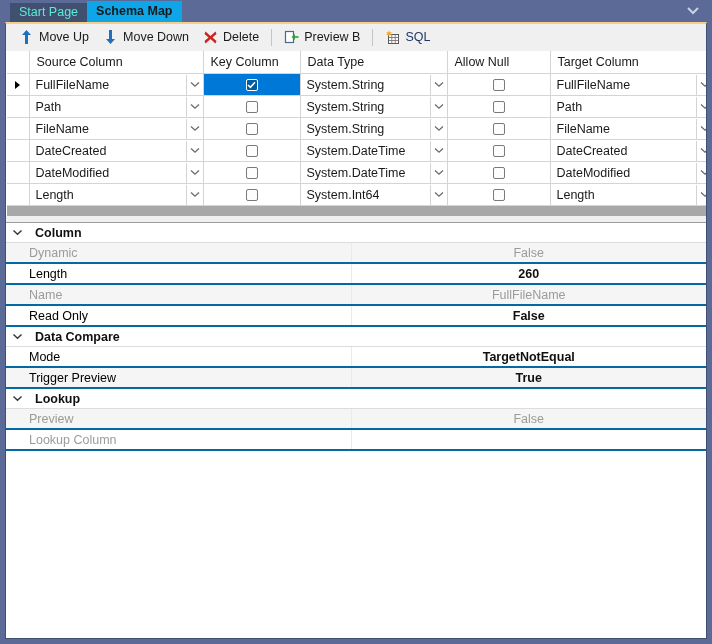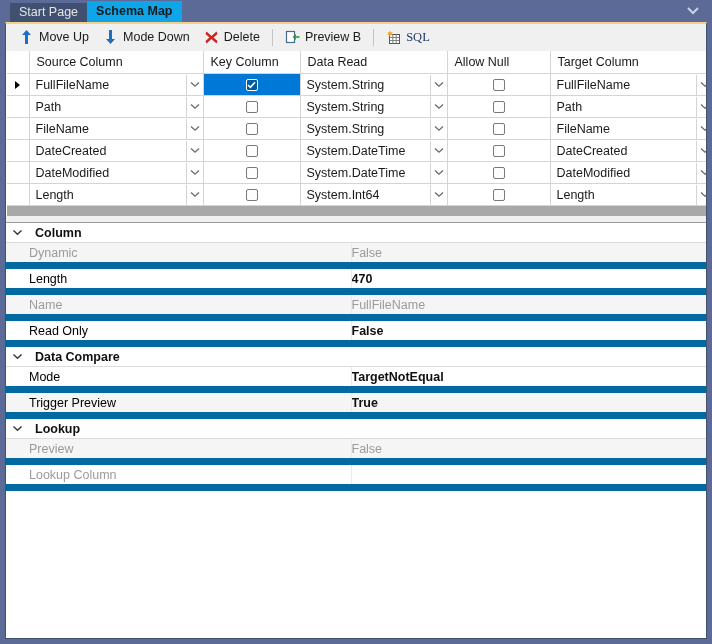--- a/index.html
+++ b/index.html
@@ -30,21 +30,21 @@
     height:19px;line-height:19px;
     padding:0 9px;
     font-size:12.5px;
     box-sizing:border-box;
     white-space:nowrap;
     cursor:default;
     user-select:none;
   }
   .tab.inactive{
     background:#3f5070;
-    color:#e5e5e5;
+    color:#5eead4;
   }
   .tab.active{
     background:#0ea5e9;
     color:#1a1a1a;
     font-weight:bold;
     height:21px;line-height:21px;
   }
   .tab-overflow{
     position:absolute;right:6px;top:3px;
     width:16px;height:16px;
@@ -88,21 +88,21 @@
     width:15px;height:15px;
     display:flex;align-items:center;justify-content:center;
     flex:0 0 15px;
   }
   .tbtn .ico svg{display:block;}
   .tsep{
     width:1px;height:17px;
     background:#c4c4c4;
     margin:0 5px;
   }
-  .sql-label{color:#1f3864;font-family:Liberation Serif, serif;}
+  .sql-label{color:#1f3864;}
 
   
   .gridwrap{
     flex:0 0 165px;
     background:#a8a8a8;
     border-bottom:0;
     overflow:hidden;
     position:relative;
     border-left:1px solid #fff;
   }
@@ -208,36 +208,37 @@
     border-collapse:collapse;
     width:100%;
     table-layout:fixed;
   }
   table.props tr{height:19px;}
   table.props td{
     padding:0;
     font-size:12.5px;
     height:19px;
     vertical-align:middle;
-    border-bottom:7px solid #0369a1;
+    border-bottom:2px solid #0369a1;
     overflow:hidden;
     white-space:nowrap;
   }
   td.gutter{
     width:23px;
     border-bottom:1px solid #eaeaea;
     text-align:center;
     background:#ffffff;
   }
   td.pname{
     padding-left:8px;
     border-right:1px solid #eaeaea;
   }
   td.pval{
     padding-left:8px;
+    text-align:center;
   }
   tr.catrow td{
     font-weight:bold;
     color:#101010;
     border-bottom:1px solid #dcdcdc;
     background:#ffffff;
     margin-top:11px;
   }
   tr.catrow td.pname{border-right:none;padding-left:6px;}
   tr.alt td{background:#f5f5f5;}
@@ -277,21 +278,21 @@
         </span>
         <span>Move Up</span>
       </div>
 
       <div class="tbtn">
         <span class="ico">
           <svg width="11" height="14" viewBox="0 0 11 14">
             <path d="M5.5 14 L10 9 L7 9 L7 0 L4 0 L4 9 L1 9 Z" fill="#1f6fbf"></path>
           </svg>
         </span>
-        <span>Mode Down</span>
+        <span>Move Down</span>
       </div>
 
       <div class="tbtn">
         <span class="ico">
           <svg width="13" height="13" viewBox="0 0 13 13">
             <path d="M1.5 0.5 L6.5 5 L11.5 0.5 L12.5 3 L8.5 6.5 L12.5 10 L11.5 12.5 L6.5 8 L1.5 12.5 L0.5 10 L4.5 6.5 L0.5 3 Z" fill="#cc2222"></path>
           </svg>
         </span>
         <span>Delete</span>
       </div>
@@ -332,21 +333,21 @@
             <col style="width:97px">
           <col style="width:147px">
             <col style="width:103px">
             <col style="width:163px">
         </colgroup>
         <thead>
           <tr>
             <th class="rowhdr"></th>
             <th>Source Column</th>
             <th>Key Column</th>
-            <th>Data Read</th>
+            <th>Data Type</th>
             <th>Allow Null</th>
             <th>Target Column</th>
           </tr>
         </thead>
         <tbody id="grid-body">
             <tr class="sel">
               <td class="rowhdr"><span class="rowmark"></span></td>
               <td>
                 <div class="combocell">
                   <span class="txt">FullFileName</span>
@@ -631,21 +632,21 @@
               <td class="pval"></td>
             </tr>
             <tr class="alt">
               <td class="gutter"></td>
               <td class="pname disabled">Dynamic</td>
               <td class="pval disabled">False</td>
             </tr>
             <tr class="">
               <td class="gutter"></td>
               <td class="pname ">Length</td>
-              <td class="pval valbold">470</td>
+              <td class="pval valbold">260</td>
             </tr>
             <tr class="alt">
               <td class="gutter"></td>
               <td class="pname disabled">Name</td>
               <td class="pval disabled">FullFileName</td>
             </tr>
             <tr class="">
               <td class="gutter"></td>
               <td class="pname ">Read Only</td>
               <td class="pval valbold">False</td>

